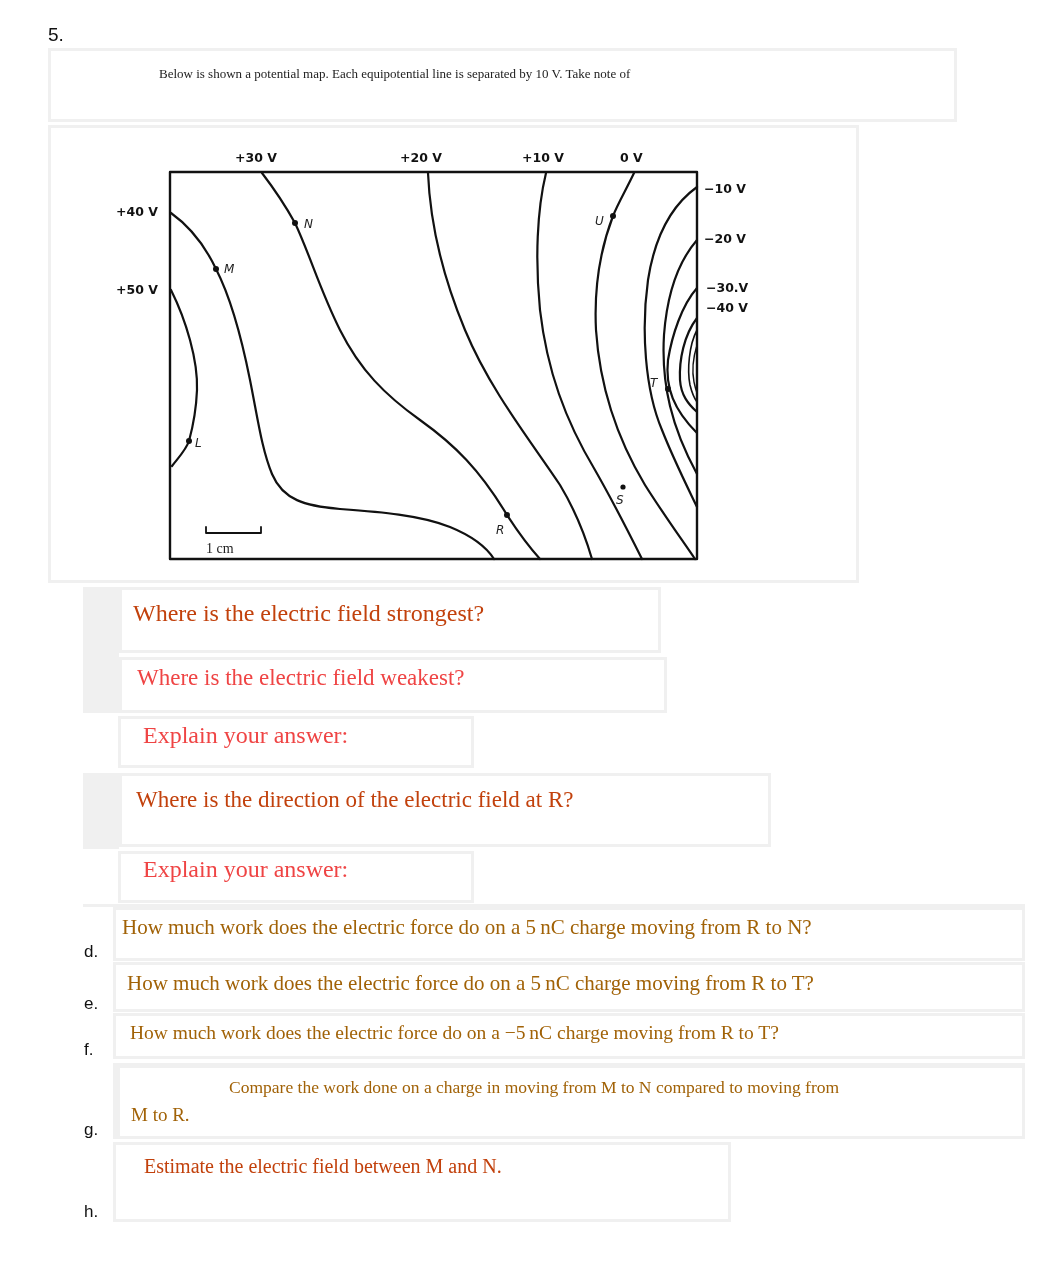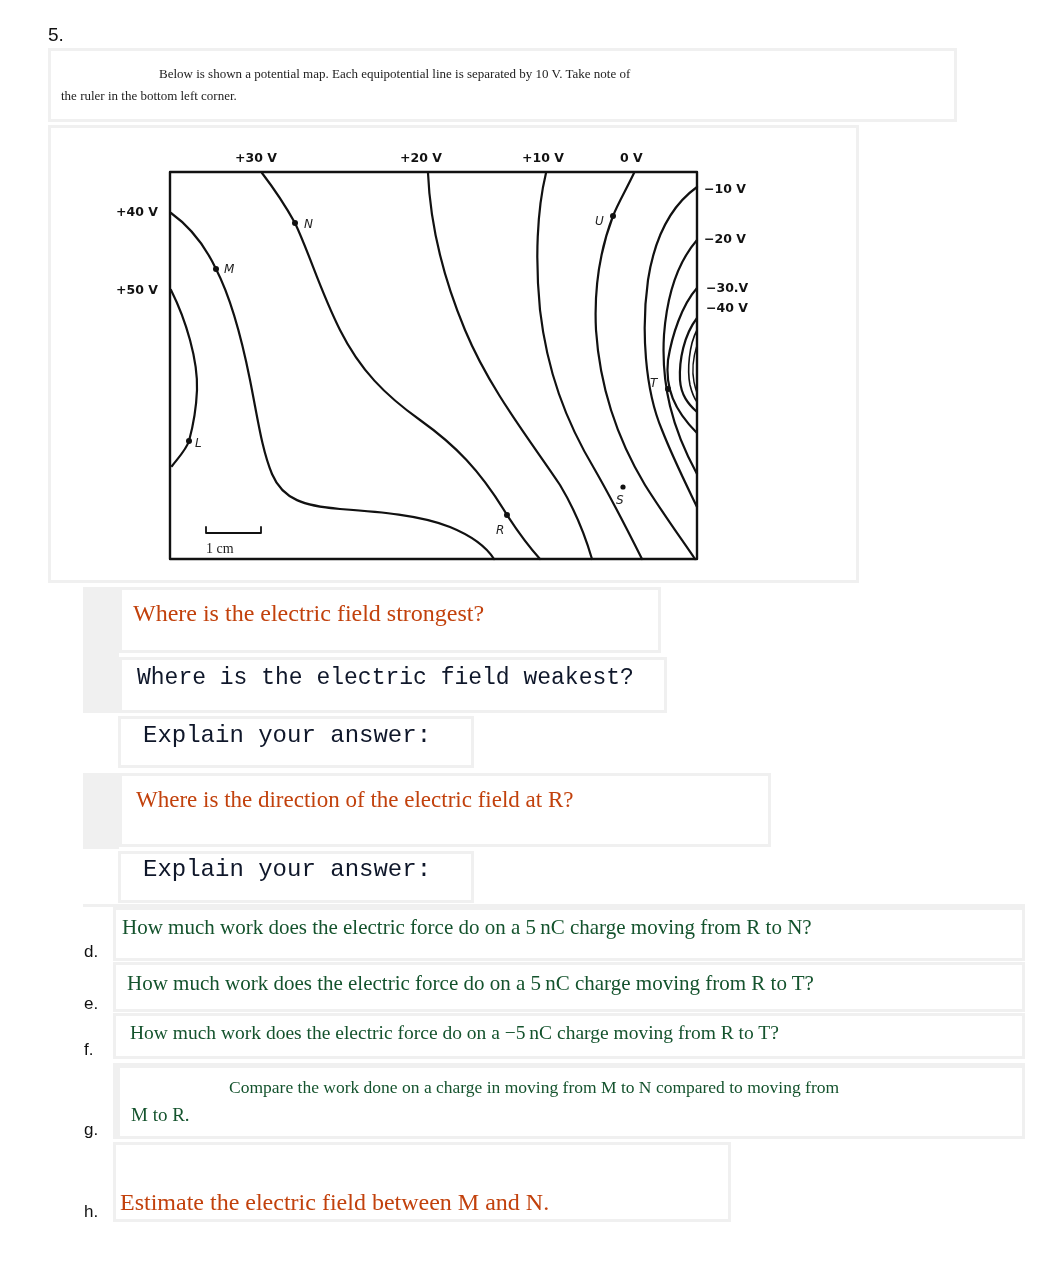--- a/index.html
+++ b/index.html
@@ -5,33 +5,32 @@
   html, body { margin: 0; padding: 0; background: #ffffff; }
   body { width: 1054px; height: 1270px; position: relative; overflow: hidden;
          font-family: "Liberation Sans", sans-serif; color: #222; }
   .abs { position: absolute; }
   .qnum { position: absolute; font-family: "Liberation Sans", sans-serif; font-size: 17px; color: #111; }
   .box { position: absolute; background: #ffffff; border: 3px solid #f0f0f0; box-sizing: border-box; }
   .graybar { position: absolute; background: #f0f0f0; }
   .intro-text { position: absolute; left: 10px; top: 12px; width: 880px; font-family: "Liberation Serif", serif;
                 font-size: 13px; line-height: 22px; color: #222; }
   .q-big { font-family: "Liberation Serif", serif; font-size: 24px; color: #c2410c; position: absolute; white-space: nowrap; }
-  .q-mid { font-family: Liberation Mono, monospace; font-size: 21px; color: #0f172a; position: absolute; white-space: nowrap; }
-  .q-small { font-family: "Liberation Serif", serif; font-size: 17.5px; color: #14532d; position: absolute; white-space: nowrap; }
+  .q-mid { font-family: Liberation Serif, serif; font-size: 21px; color: #ef4444; position: absolute; white-space: nowrap; }
+  .q-small { font-family: "Liberation Serif", serif; font-size: 17.5px; color: #a16207; position: absolute; white-space: nowrap; }
   svg text { font-family: "DejaVu Sans", sans-serif; }
 </style>
 </head>
 <body>
 
 <div class="qnum" style="left:48px; top:24px; font-size:19px;">5.</div>
 
 <div class="box" style="left:48px; top:48px; width:909px; height:74px;">
   <div class="intro-text">
     <span style="display:block; padding-left:98px;">Below is shown a potential map. Each equipotential line is separated by 10 V. Take note of</span>
-    <span style="display:block;">the ruler in the bottom left corner.</span>
   </div>
 </div>
 
 <div class="box" style="left:48px; top:125px; width:811px; height:458px;"></div>
 
 <svg class="abs" style="left:0; top:0;" width="1054" height="600" viewBox="0 0 1054 600">
   <g fill="none" stroke="#111" stroke-width="2.2" stroke-linecap="round" stroke-linejoin="round">
 
     <rect x="170" y="172" width="527" height="387" stroke-width="2.4"></rect>
 
@@ -139,14 +138,14 @@
 
 <div class="qnum" style="left:84px; top:1120px;">g.</div>
 <div class="graybar" style="left:113px; top:1063px; width:912px; height:76px;"></div>
 <div class="box" style="left:120px; top:1068px; width:902px; height:68px; border-color:#ffffff;padding-left:6px;">
   <div class="q-small" style="left:106px; top:6px; font-size:17.5px;">Compare the work done on a charge in moving from M to N compared to moving from</div>
   <div class="q-small" style="left:8px; top:33px; font-size:19px;">M to R.</div>
 </div>
 
 <div class="qnum" style="left:84px; top:1202px;">h.</div>
 <div class="box" style="left:113px; top:1142px; width:618px; height:80px;">
-  <div class="q-big" style="left:4px; top:10px; font-size:24px;margin-top:34px;">Estimate the electric field between M and N.</div>
+  <div class="q-big" style="left:28px; top:10px; font-size:20px;">Estimate the electric field between M and N.</div>
 </div>
 
 </body></html>

